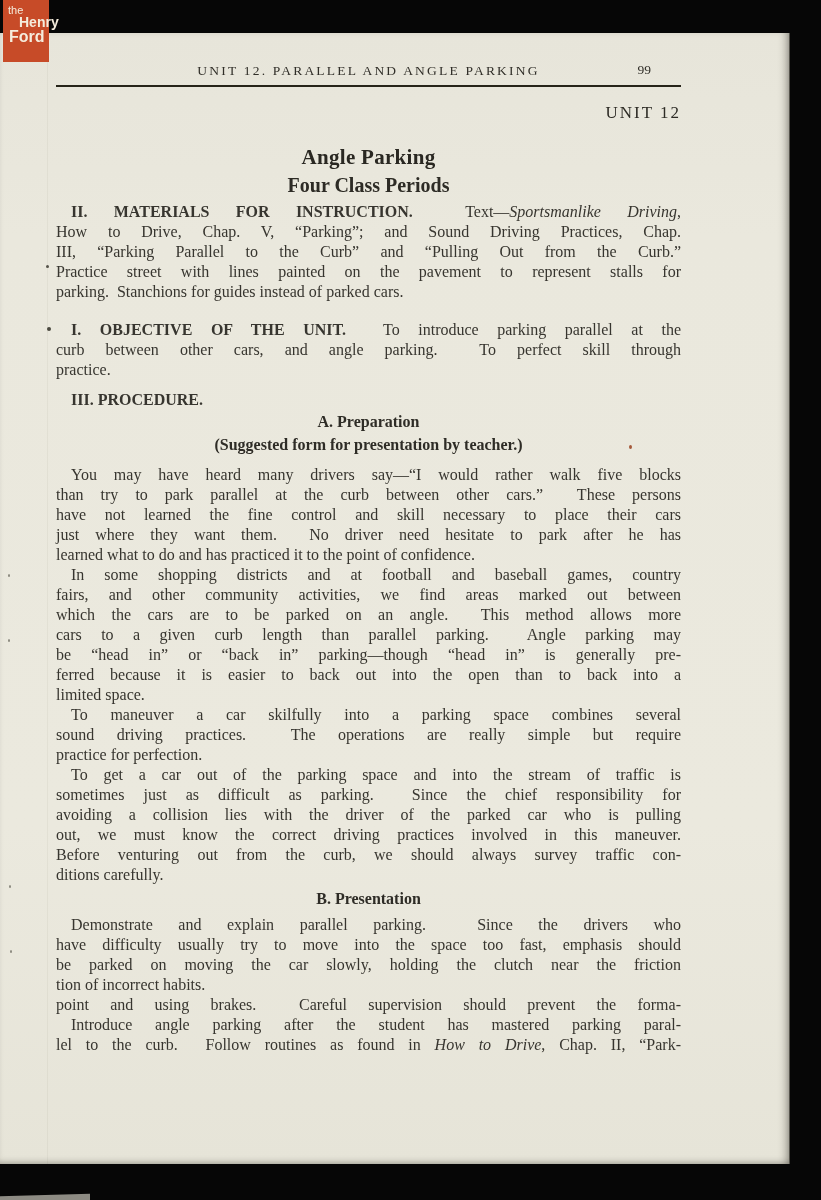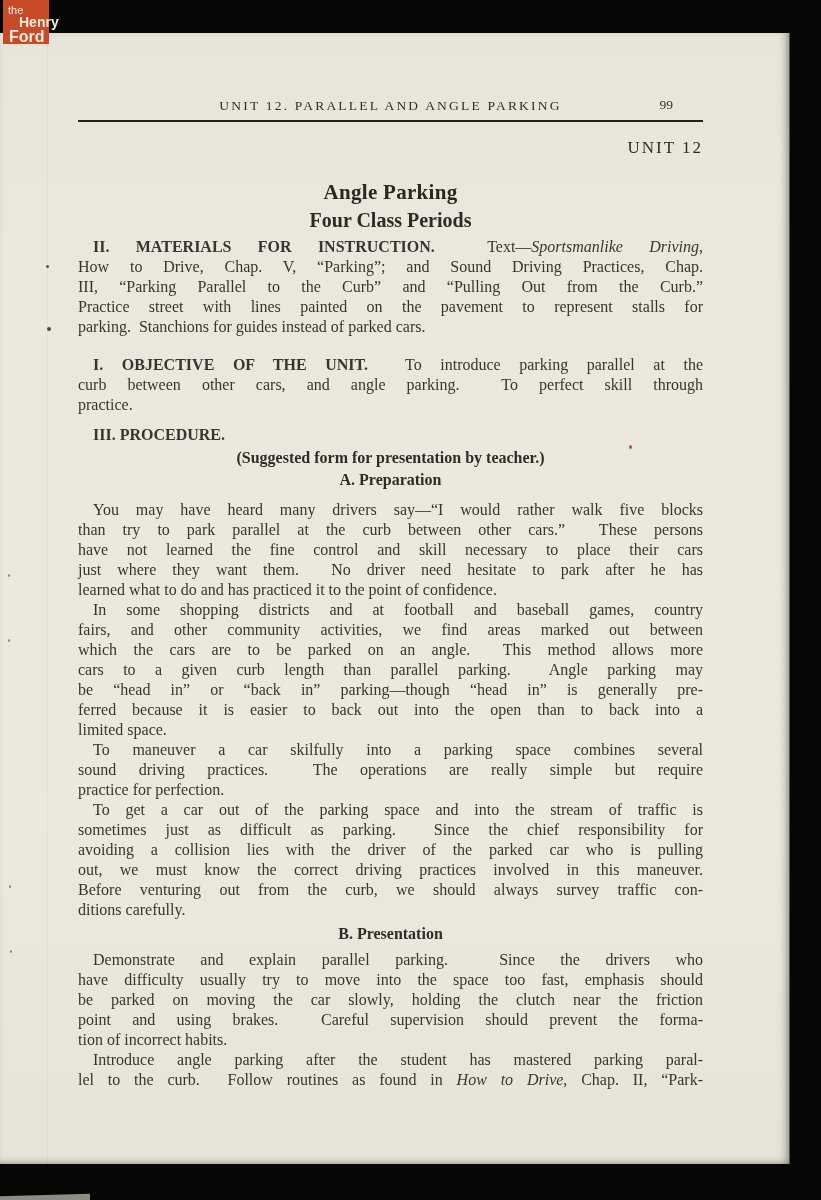--- a/index.html
+++ b/index.html
@@ -13,21 +13,21 @@
   
   .page {
     position:absolute; left:0; top:33px; width:789px; height:1131px;
     background:linear-gradient(180deg,#e7e5da 0%, #eae8dd 18%, #ebe9de 70%, #e6e4d8 100%);
     box-shadow:inset -7px 0 9px -5px rgba(40,38,30,.45), inset 0 -5px 7px -4px rgba(40,38,30,.35);
     border-right:1px solid #55534b;
   }
   .fold-line { position:absolute; left:47px; top:0; width:1px; height:100%; background:rgba(60,55,40,.05); }
   .under-page { position:absolute; left:0; top:1162px; width:90px; height:9px; background:#8d8b83; transform:skewY(-1.5deg); }
 
-  .content { position:relative; width:625px; margin-left:78px; padding-top:63px; }
+  .content { position:relative; width:625px; margin-left:56px; padding-top:28px; }
 
   
   .running-head { position:relative; text-align:center; line-height:17px; }
   .rh-title { font-size:13.5px; letter-spacing:2.2px; color:#302e28; }
   .rh-page { position:absolute; right:30px; top:0; font-size:13.5px; color:#302e28; }
   .rule { margin-top:6px; height:2px; background:#262419; }
 
   
   .unit { margin-top:16px; text-align:right; font-size:17px; letter-spacing:2px; color:#2d2b25; line-height:20px; }
   .title { margin-top:22px; text-align:center; font-weight:bold; font-size:21px; line-height:25px; color:#2a2822; letter-spacing:.3px; }
@@ -47,21 +47,21 @@
   .mt-sec2 { margin-top:8px; }
   .mt-proc { margin-top:10px; }
   .mt-ahead { margin-top:2px; }
   .mt-asub { margin-top:3px; }
   .mt-p1 { margin-top:10px; }
   .mt-bhead { margin-top:4px; }
   .mt-p5 { margin-top:6px; }
 
   
   .logo {
-    position:absolute; left:3px; top:0; width:46px; height:44px;
+    position:absolute; left:3px; top:0; width:46px; height:62px;
     background:#c74b28; color:#f5ecdc;
     font-family:"Liberation Sans","DejaVu Sans",sans-serif;
   }
   .logo-the { position:absolute; left:5px; top:4px; font-size:11px; }
   .logo-henry { position:absolute; left:16px; top:14px; font-size:14px; font-weight:bold; }
   .logo-ford { position:absolute; left:6px; top:28px; font-size:16px; font-weight:bold; }
 
   
   .speck { position:absolute; border-radius:50%; }
 </style>
@@ -99,22 +99,22 @@
       <p class="para mt-sec1">
         <span class="ln first"><span class="bold">I. OBJECTIVE OF THE UNIT.</span><span>&nbsp; To introduce parking parallel at the</span></span>
         <span class="ln">curb between other cars, and angle parking.&nbsp; To perfect skill through</span>
         <span class="ln end">practice.</span>
       </p>
 
       <p class="para mt-proc">
         <span class="ln end first bold">III. PROCEDURE.</span>
       </p>
 
+      <div class="center-head mt-ahead">A. Preparation</div>
       <div class="center-head mt-asub">(Suggested form for presentation by teacher.)</div>
-      <div class="center-head mt-ahead">A. Preparation</div>
 
       <p class="para mt-p1">
         <span class="ln first">You may have heard many drivers say—“I would rather walk five blocks</span>
         <span class="ln">than try to park parallel at the curb between other cars.”&nbsp; These persons</span>
         <span class="ln">have not learned the fine control and skill necessary to place their cars</span>
         <span class="ln">just where they want them.&nbsp; No driver need hesitate to park after he has</span>
         <span class="ln end">learned what to do and has practiced it to the point of confidence.</span>
       </p>
 
       <p class="para">
@@ -141,22 +141,22 @@
         <span class="ln">Before venturing out from the curb, we should always survey traffic con-</span>
         <span class="ln end">ditions carefully.</span>
       </p>
 
       <div class="center-head mt-bhead">B. Presentation</div>
 
       <p class="para mt-p5">
         <span class="ln first">Demonstrate and explain parallel parking.&nbsp; Since the drivers who</span>
         <span class="ln">have difficulty usually try to move into the space too fast, emphasis should</span>
         <span class="ln">be parked on moving the car slowly, holding the clutch near the friction</span>
+        <span class="ln end">tion of incorrect habits.</span>
         <span class="ln">point and using brakes.&nbsp; Careful supervision should prevent the forma-</span>
-        <span class="ln end">tion of incorrect habits.</span>
       </p>
 
       <p class="para">
         <span class="ln first">Introduce angle parking after the student has mastered parking paral-</span>
         <span class="ln"><span>lel to the curb.&nbsp; Follow routines as found in </span><span class="italic">How to Drive</span><span>, Chap. II, “Park-</span></span>
       </p>
 
     </div>
 
     <div class="speck" style="left:46px; top:232px; width:3px; height:3px; background:#55534a;"></div>

